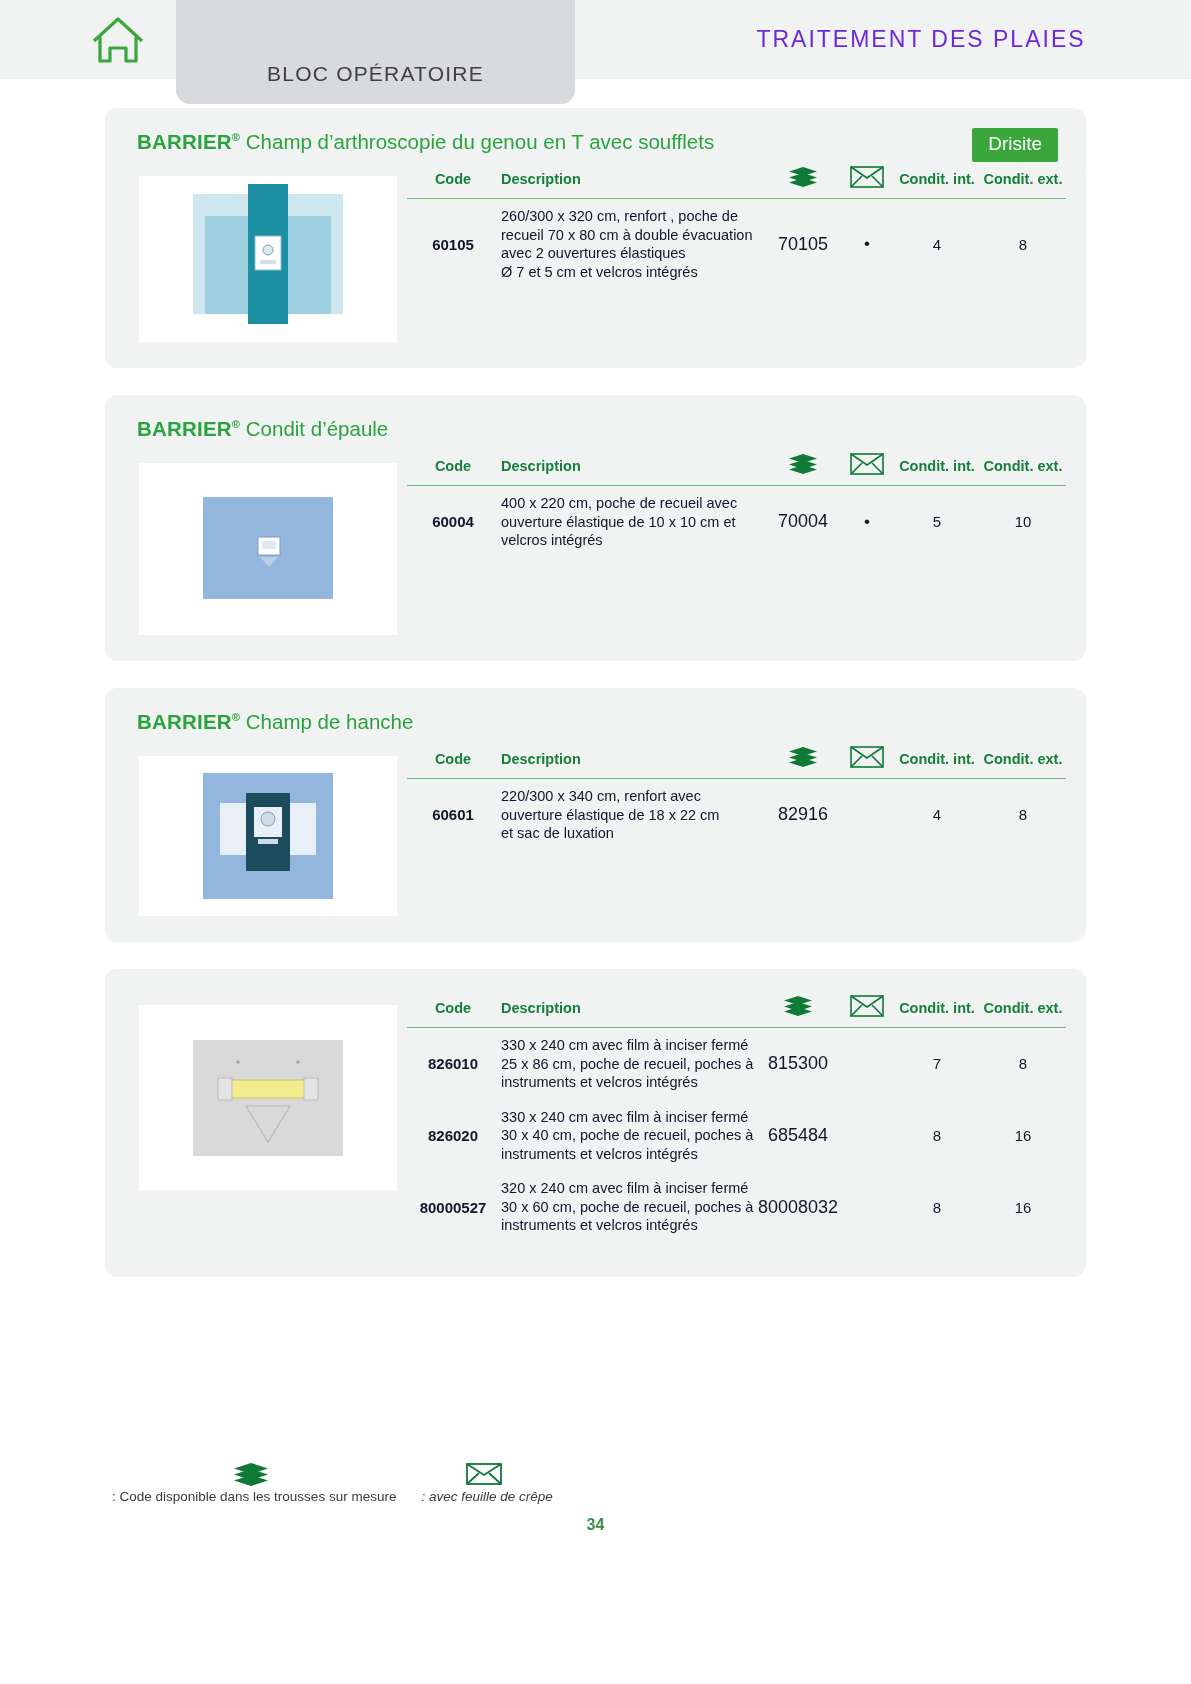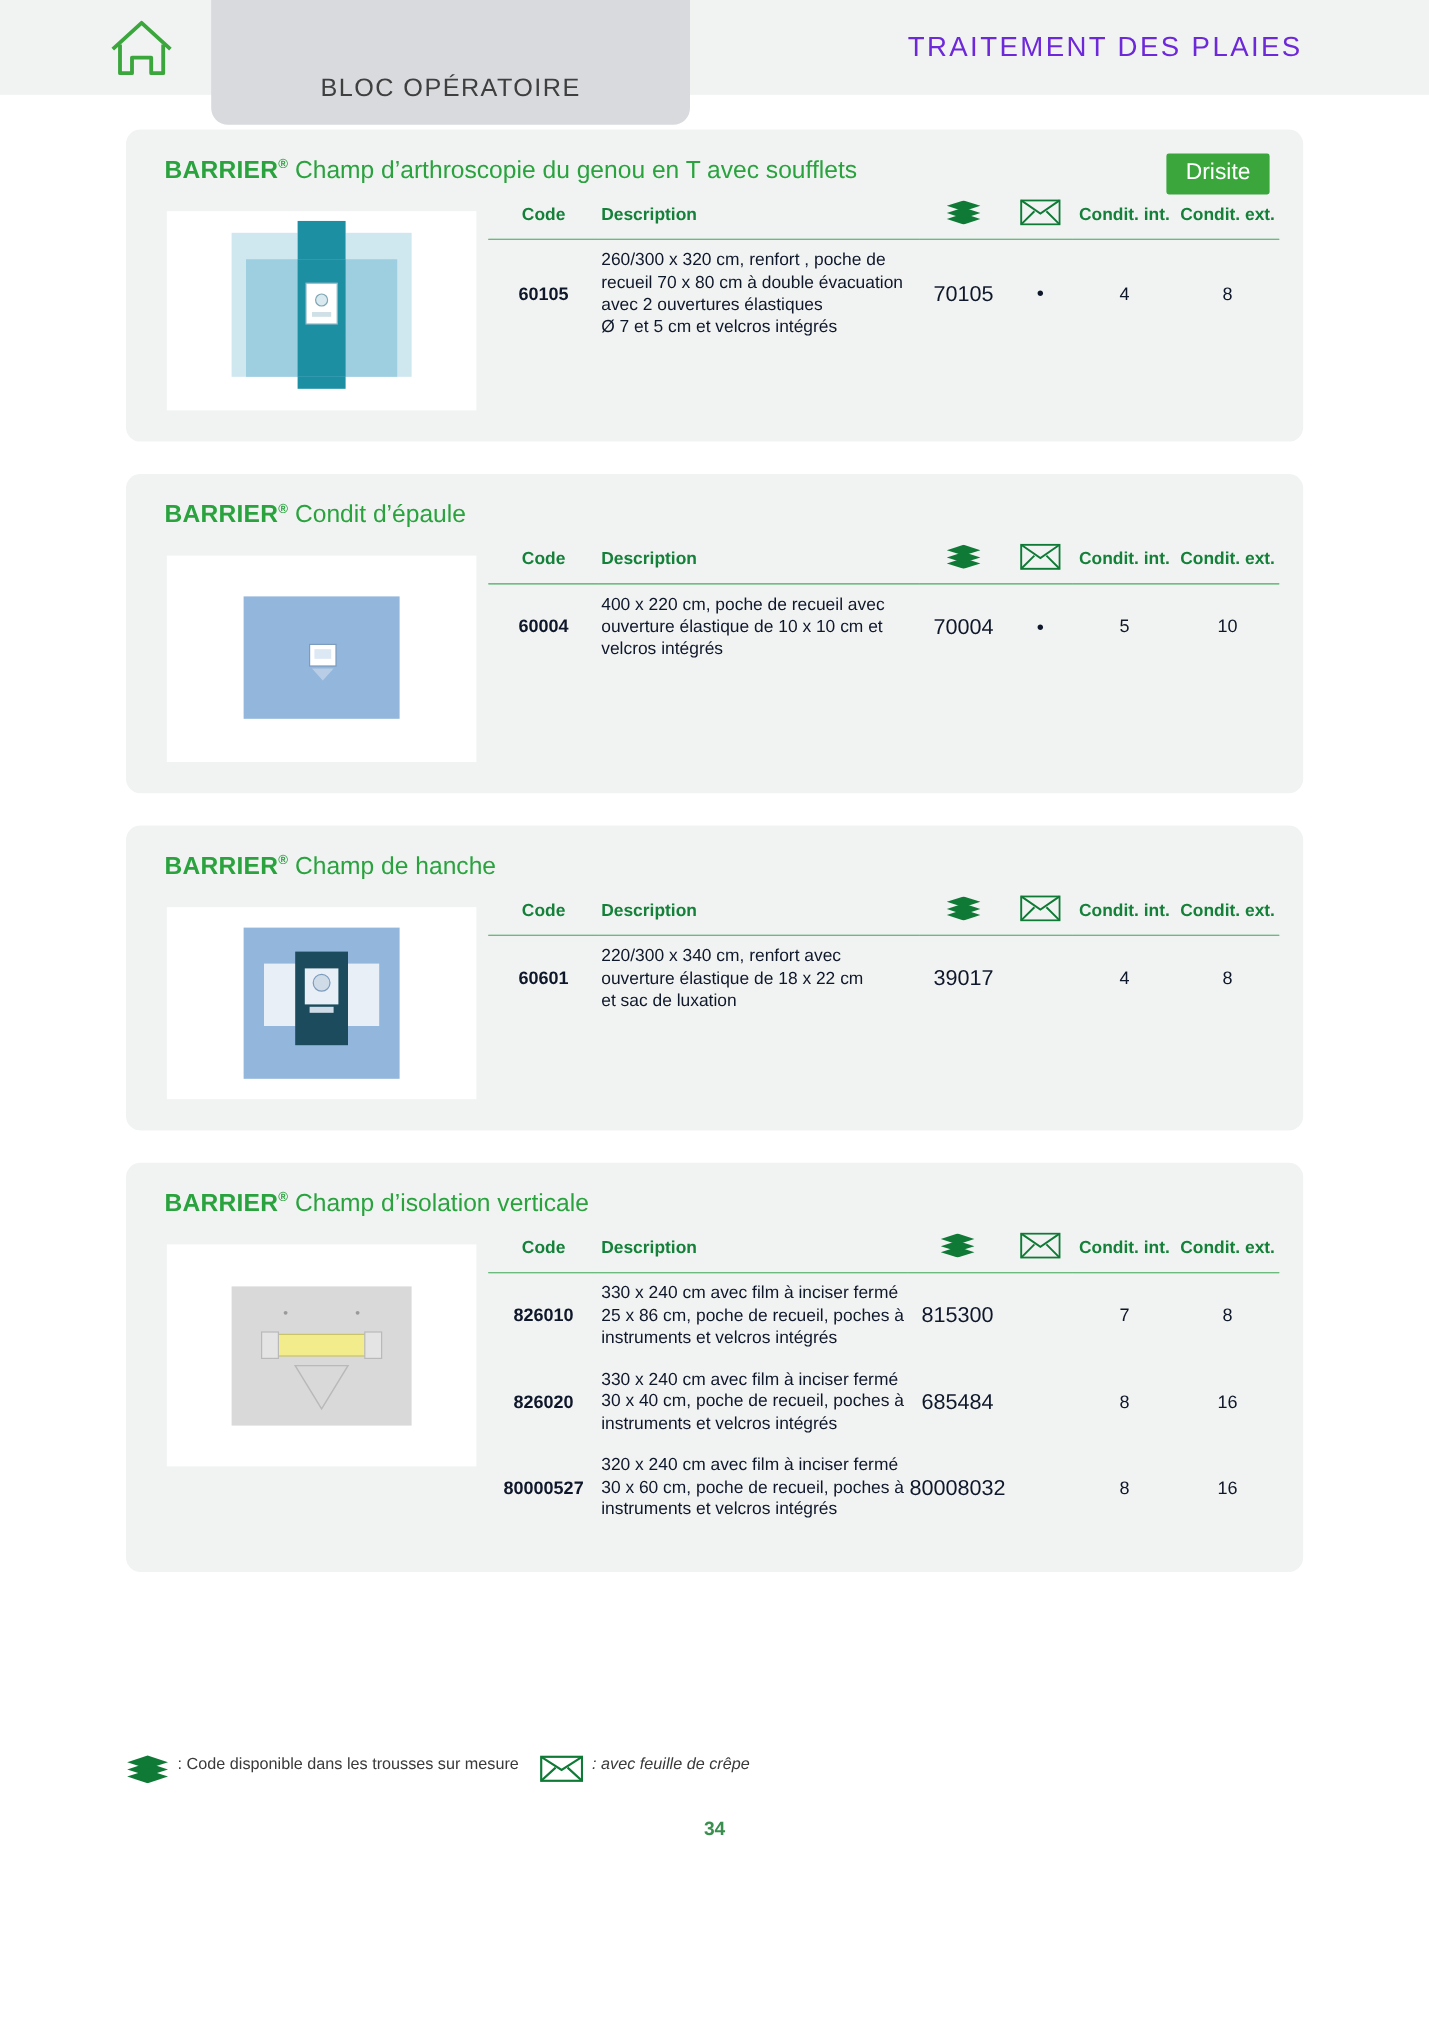--- a/index.html
+++ b/index.html
@@ -149,21 +149,21 @@
   
   .footer-legend {
     position: absolute;
     left: 105px;
     top: 1462px;
     display: flex;
     align-items: center;
     font-size: 13.5px;
     color: #3a3a3a;
   }
-  .footer-legend .seg { display:flex; align-items:flex-start; }
+  .footer-legend .seg { display:flex; align-items:center;flex-direction:column; }
   .footer-legend .seg .txt { margin-left: 7px; }
   .footer-legend .seg2 { margin-left: 18px; }
   .footer-legend .ital { font-style: italic; }
   .page-number {
     position: absolute;
     top: 1516px;
     left: 0; right: 0;
     text-align: center;
     color: #3a8f4f;
     font-size: 16px;
@@ -371,35 +371,32 @@
             </tr>
           </thead>
           <tbody>
             <tr>
               <td class="c-code">60601</td>
               <td class="c-desc">
                 <div>220/300 x 340 cm, renfort avec</div>
                 <div>ouverture élastique de 18 x 22 cm</div>
                 <div>et sac de luxation</div>
               </td>
-              <td class="c-stack">39017</td>
+              <td class="c-stack">82916</td>
               <td class="c-env"></td>
               <td class="c-int">4</td>
               <td class="c-ext">8</td>
             </tr>
           </tbody>
         </table>
       </div>
     </div>
   </div>
 
   <div class="card" style="margin-top:27px; padding-bottom:34px;">
-    <div class="card-title">
-      <span class="brand">BARRIER</span><span class="brand sup">®</span><span> Champ d’isolation verticale</span>
-    </div>
 
     <div class="card-body">
       <div class="thumb" style="height:185px;">
         <svg class="ill" width="200" height="160" viewBox="0 0 200 160">
           <rect x="25" y="22" width="150" height="116" fill="#d9d9d9"></rect>
           <rect x="62" y="62" width="76" height="18" fill="#f2ec8d" stroke="#c9c36a" stroke-width="1"></rect>
           <rect x="50" y="60" width="14" height="22" fill="#e4e4e4" stroke="#b9b9b9" stroke-width="1"></rect>
           <rect x="136" y="60" width="14" height="22" fill="#e4e4e4" stroke="#b9b9b9" stroke-width="1"></rect>
           <path d="M78 88 L122 88 L100 124 Z" fill="none" stroke="#b9b9b9" stroke-width="1.2"></path>
           <circle cx="70" cy="44" r="1.6" fill="#9a9a9a"></circle>

